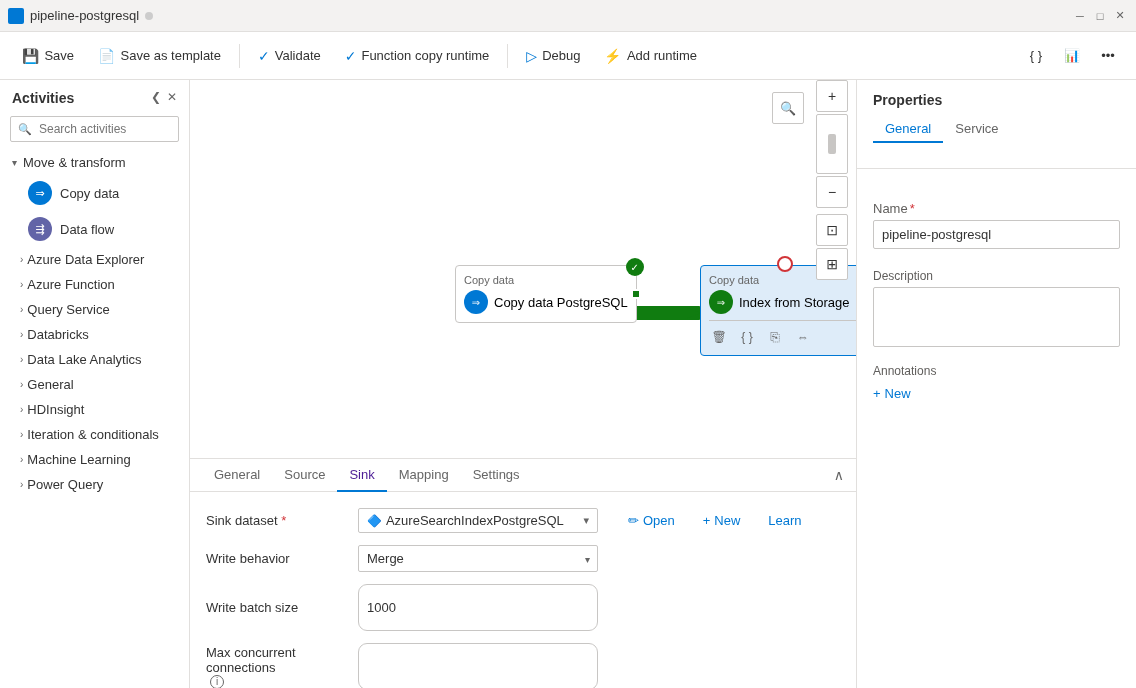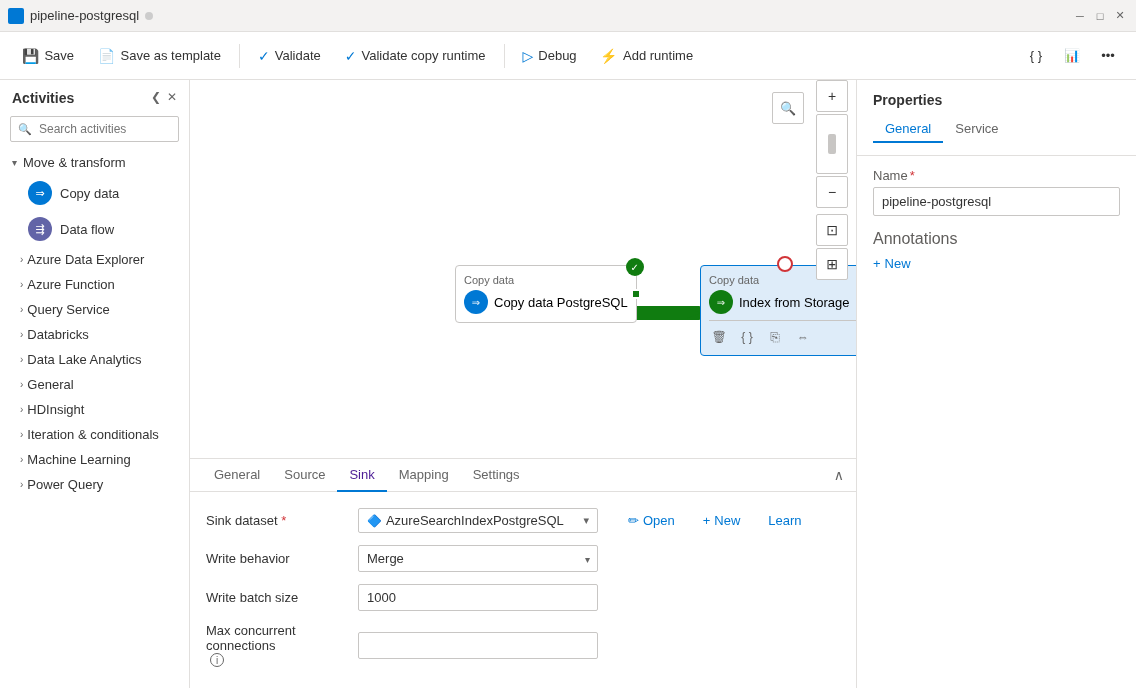--- a/index.html
+++ b/index.html
@@ -275,22 +275,22 @@
     }
     .form-required { color: #d13438; }
     .form-control {
       flex: 1;
       max-width: 240px;
       position: relative;
     }
     .form-input {
       width: 100%;
       border: 1px solid #c8c6c4;
-      border-radius: 2px;
-      padding: 5px 8px;
+      border-radius: 9px;
+      padding: 15px 8px;
       font-size: 13px;
       color: #333;
       outline: none;
     }
     .form-select {
       width: 100%;
       border: 1px solid #c8c6c4;
       border-radius: 2px;
       padding: 5px 28px 5px 8px;
       font-size: 13px;
@@ -359,21 +359,21 @@
     
     .right-panel {
       width: 280px;
       border-left: 1px solid #e1dfdd;
       background: #fff;
       display: flex;
       flex-direction: column;
       flex-shrink: 0;
     }
     .right-panel-header {
-      padding: 12px 16px 12px 16px;
+      padding: 12px 16px 25px 16px;
       border-bottom: 1px solid #e1dfdd;
     }
     .right-panel-title { font-size: 14px; font-weight: 600; color: #333; margin-bottom: 8px; }
     .right-tabs {
       display: flex;
       gap: 0;
     }
     .right-tab {
       padding: 5px 12px;
       cursor: pointer;
@@ -383,21 +383,21 @@
     }
     .right-tab.active {
       color: #0078d4;
       border-bottom-color: #0078d4;
     }
     .right-panel-content {
       padding: 12px 16px;
       overflow-y: auto;
       flex: 1;
     }
-    .field-group { margin-bottom: 14px; }
+    .field-group { margin-bottom: 14px; margin-top: 20px; }
     .field-label {
       font-size: 12px;
       color: #605e5c;
       margin-bottom: 4px;
       display: flex;
       align-items: center;
       gap: 2px;
     }
     .field-label .required { color: #d13438; }
     .field-input {
@@ -414,21 +414,21 @@
       border: 1px solid #c8c6c4;
       border-radius: 2px;
       padding: 6px 8px;
       font-size: 13px;
       color: #333;
       height: 60px;
       resize: none;
       outline: none;
     }
     .annotations-section { margin-top: 8px; }
-    .annotations-title { font-size: 16px; color: #605e5c; margin-bottom: 8px; }
+    .annotations-title { font-size: 12px; color: #605e5c; margin-bottom: 8px; }
     .add-annotation {
       display: flex;
       align-items: center;
       gap: 4px;
       color: #0078d4;
       font-size: 13px;
       cursor: pointer;
     }
 
     
@@ -512,21 +512,21 @@
     <span class="icon">📄</span>
     <span>Save as template</span>
   </button>
   <div class="toolbar-sep"></div>
   <button class="toolbar-btn">
     <span class="icon">✓</span>
     <span>Validate</span>
   </button>
   <button class="toolbar-btn">
     <span class="icon">✓</span>
-    <span>Validate copy runtime</span>
+    <span>Function copy runtime</span>
   </button>
   <div class="toolbar-sep"></div>
   <button class="toolbar-btn">
     <span class="icon">▷</span>
     <span>Debug</span>
   </button>
   <button class="toolbar-btn">
     <span class="icon">⚡</span>
     <span>Add runtime</span>
   </button>
@@ -759,20 +759,24 @@
 
     <div class="right-panel-content">
       <div class="field-group">
         <div class="field-label">
           <span>Name</span>
           <span class="required"> *</span>
         </div>
         <input class="field-input" type="text" value="pipeline-postgresql" style="">
       </div>
 
+      <div class="field-group">
+        <div class="field-label">Description</div>
+        <textarea class="field-textarea" style=""></textarea>
+      </div>
 
       <div class="annotations-section">
         <div class="annotations-title">Annotations</div>
         <div class="add-annotation">
           <span>+ </span>
           <span>New</span>
         </div>
       </div>
     </div>
   </div>

